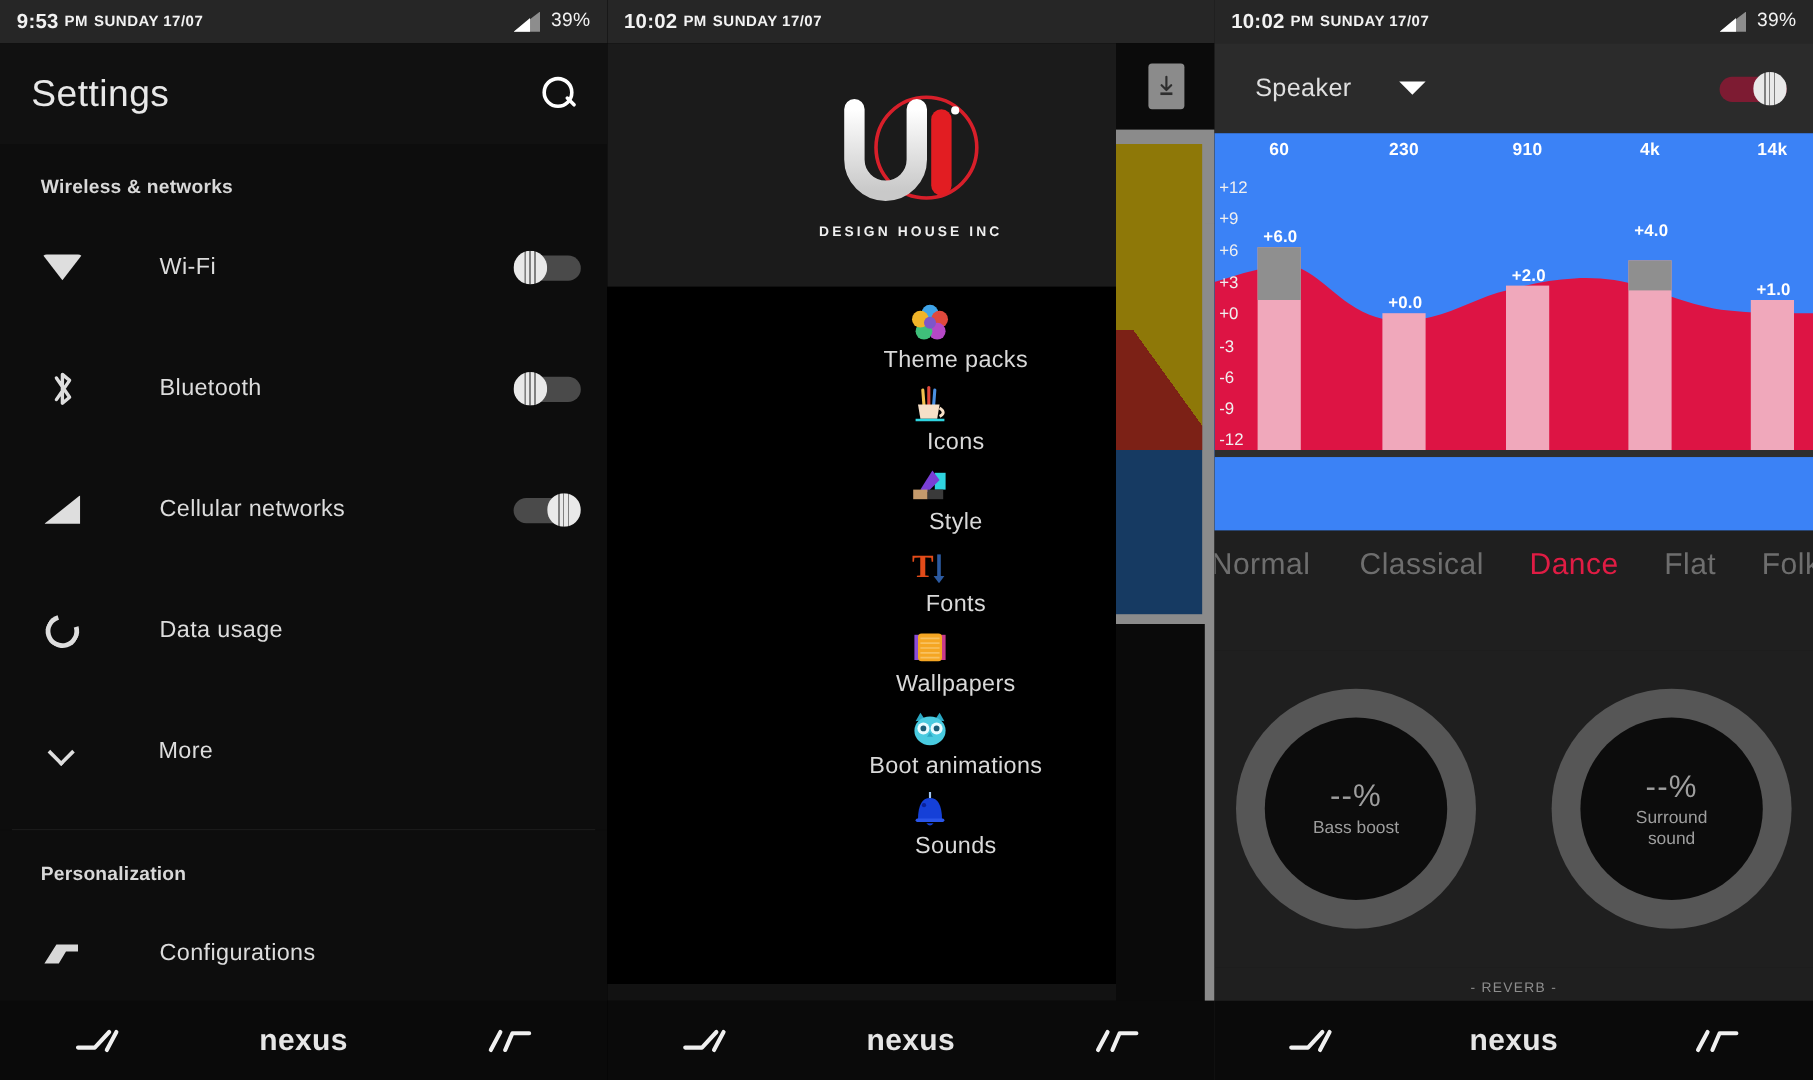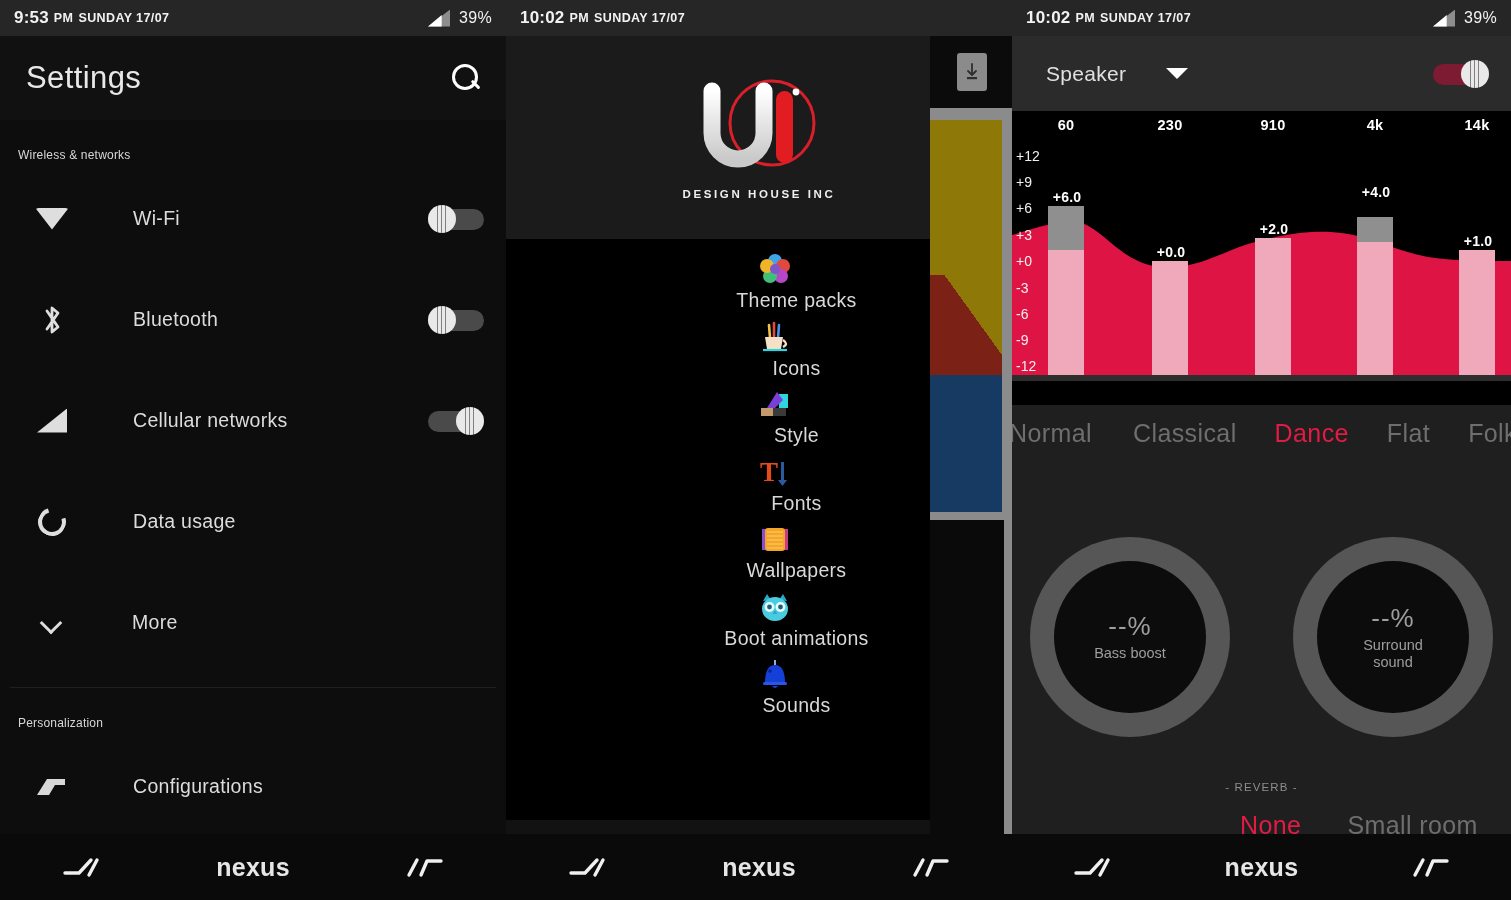--- a/index.html
+++ b/index.html
@@ -55,22 +55,22 @@
   }
   .search-ic::after {
     content:""; position:absolute; left:20px; top:21px;
     width:11px; height:3.2px; background:#fff; transform:rotate(45deg);
     border-radius:2px;
   }
 
   .set-section { background:#0d0d0d; padding-bottom:14px; }
   .set-divider { height:1px; background:#1f1f1f; margin:0 10px; }
   .sec-label {
-    font-size:12px; color:#d8d8d8; font-weight:400;
-    padding:28px 0 6px 18px; letter-spacing:.2px;
+    font-size:16px; color:#d8d8d8; font-weight:700;
+    padding:28px 0 6px 34px; letter-spacing:.2px;
   }
   .set-row {
     height:101px; display:flex; align-items:center;
     padding:0 22px 0 30px; cursor:pointer;
   }
   .set-ic { width:44px; display:flex; justify-content:center; align-items:center; }
   .set-label {
     flex:1; margin-left:59px; color:#dcdcdc;
     font-size:19.5px; font-weight:300; letter-spacing:.3px;
   }
@@ -160,21 +160,21 @@
     padding:0 22px 0 34px;
   }
   .eq-out { font-size:21px; color:#e0e0e0; font-weight:300; letter-spacing:.3px; }
   .eq-caret {
     width:0; height:0; margin-left:40px;
     border-left:11px solid transparent; border-right:11px solid transparent;
     border-top:11px solid #fff; cursor:pointer;
   }
   .eq-sp { flex:1; }
 
-  .eq-graph { position:relative; height:294px; background:#000000; overflow:hidden; }
+  .eq-graph { position:relative; height:331px; background:#3b82f6; overflow:hidden; }
   .eq-graph svg { position:absolute; left:0; top:0; }
   .eq-freq {
     position:absolute; top:6px; left:0; width:100%; height:22px;
   }
   .eq-freq span {
     position:absolute; transform:translateX(-50%);
     font-size:14.5px; color:#fff; font-weight:600; letter-spacing:.3px;
   }
   .eq-db { position:absolute; left:4px; top:0; width:36px; height:100%; }
   .eq-db span {

